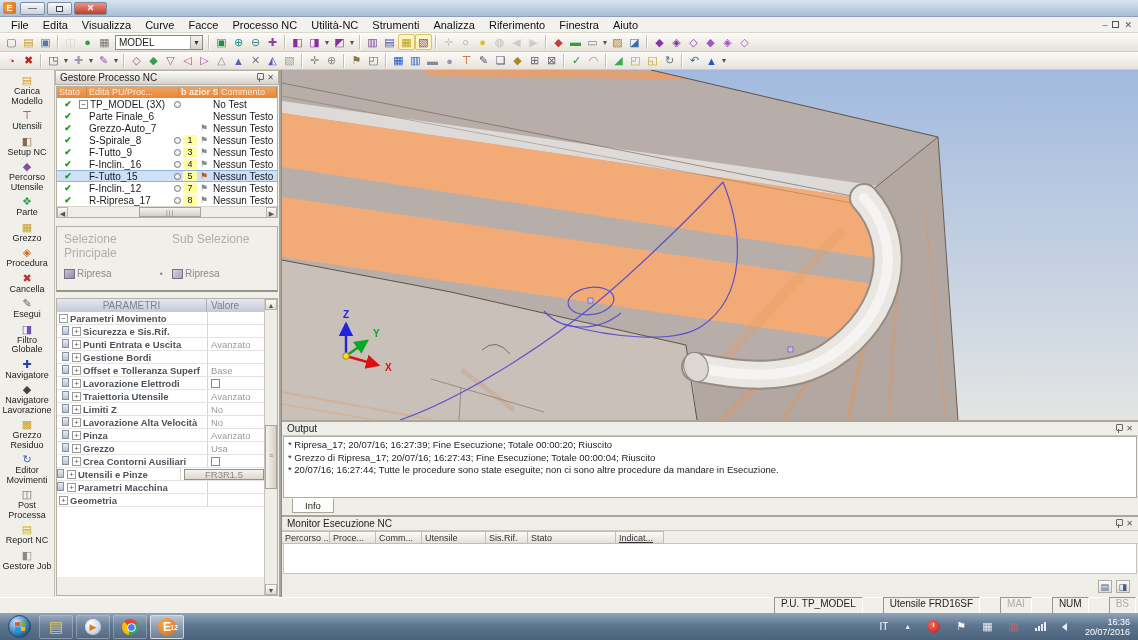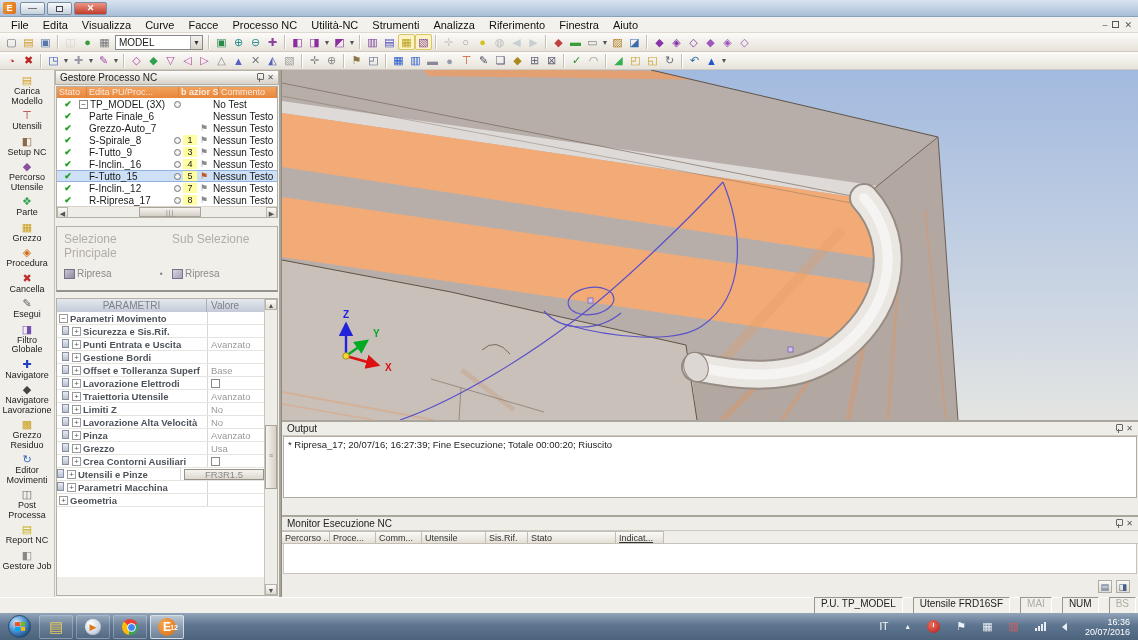--- a/index.html
+++ b/index.html
@@ -114,21 +114,21 @@
   .mon-cols{display:flex;height:13px;background:#f0eee8;border-bottom:1px solid #c8c4bc;flex:none}
   .mc{height:13px;line-height:12px;font-size:9px;color:#333;padding-left:3px;background:linear-gradient(#fbfaf7,#e4e0d7);border:1px solid #c2beb4;border-left:none;overflow:hidden;white-space:nowrap}
   .mon-body{height:30px;background:#fff;border:1px solid #c8c4bc;border-top:none;margin:0 1px;flex:none}
   .mon-filler{flex:1;position:relative}
   .mon-btns{position:absolute;right:8px;bottom:4px;display:flex;gap:4px}
   .mon-btn{width:14px;height:13px;border:1px solid #b0aca2;background:linear-gradient(#fbfaf8,#e0dcd2);font-size:9px;line-height:12px;text-align:center;color:#44608a}
 
   
   .statusbar{height:16px;background:#f1efe9;border-top:1px solid #fff;display:flex;align-items:center;font-size:10px;padding-right:2px}
   .sb-fill{flex:1;height:14px}
-  .sb-cell{border:1px solid;border-color:#9a968c #fff #fff #9a968c;height:17px;line-height:11px;padding:0 6px;margin-left:10px;color:#222;white-space:nowrap}
+  .sb-cell{border:1px solid;border-color:#9a968c #fff #fff #9a968c;height:17px;line-height:11px;padding:0 6px;margin-left:20px;color:#222;white-space:nowrap}
   .sb-cell.dim{color:#b0aca4}
 
   
   .taskbar{height:27px;background:linear-gradient(#91a5ba,#5e7590 45%,#4c637c);display:flex;align-items:center;padding:0 4px;position:relative}
   .orb{width:23px;height:23px;border-radius:50%;background:radial-gradient(circle at 35% 30%,#cfe8fb,#4a90d0 45%,#1c4c82 80%);border:1px solid #2a4a66;display:flex;align-items:center;justify-content:center;margin:0 8px 0 4px}
   .winflag{width:10px;height:9px;display:grid;grid-template-columns:1fr 1fr;grid-template-rows:1fr 1fr;gap:1px;transform:rotate(-3deg)}
   .winflag i{display:block}
   .taskapp{width:34px;height:24px;border-radius:2px;border:1px solid rgba(255,255,255,.25);background:linear-gradient(rgba(255,255,255,.14),rgba(255,255,255,.03));display:flex;align-items:center;justify-content:center;margin-right:3px}
   .taskapp.active{background:linear-gradient(rgba(255,255,255,.45),rgba(255,255,255,.18));border-color:rgba(255,255,255,.6)}
   .fold-glyph{color:#ecc860;font-size:15px;line-height:16px}
@@ -805,21 +805,26 @@
     <div class="dockpanel output">
       <div class="dock-hdr">
         <span>Output</span>
         <span class="dock-btns">
           <span class="pin"></span>
           <span class="dock-x">✕</span>
         </span>
       </div>
       <div class="output-body" id="output-lines">
           <div>* Ripresa_17; 20/07/16; 16:27:39; Fine Esecuzione; Totale 00:00:20; Riuscito</div>
-        </div>
+          <div>* Grezzo di Ripresa_17; 20/07/16; 16:27:43; Fine Esecuzione; Totale 00:00:04; Riuscito</div>
+          <div>* 20/07/16; 16:27:44; Tutte le procedure sono state eseguite; non ci sono altre procedure da mandare in Esecuzione.</div>
+        </div>
+      <div class="output-tabs">
+        <span class="tab">Info</span>
+      </div>
     </div>
 
     <div class="dockpanel monitor">
       <div class="dock-hdr">
         <span>Monitor Esecuzione NC</span>
         <span class="dock-btns">
           <span class="pin"></span>
           <span class="dock-x">✕</span>
         </span>
       </div>

